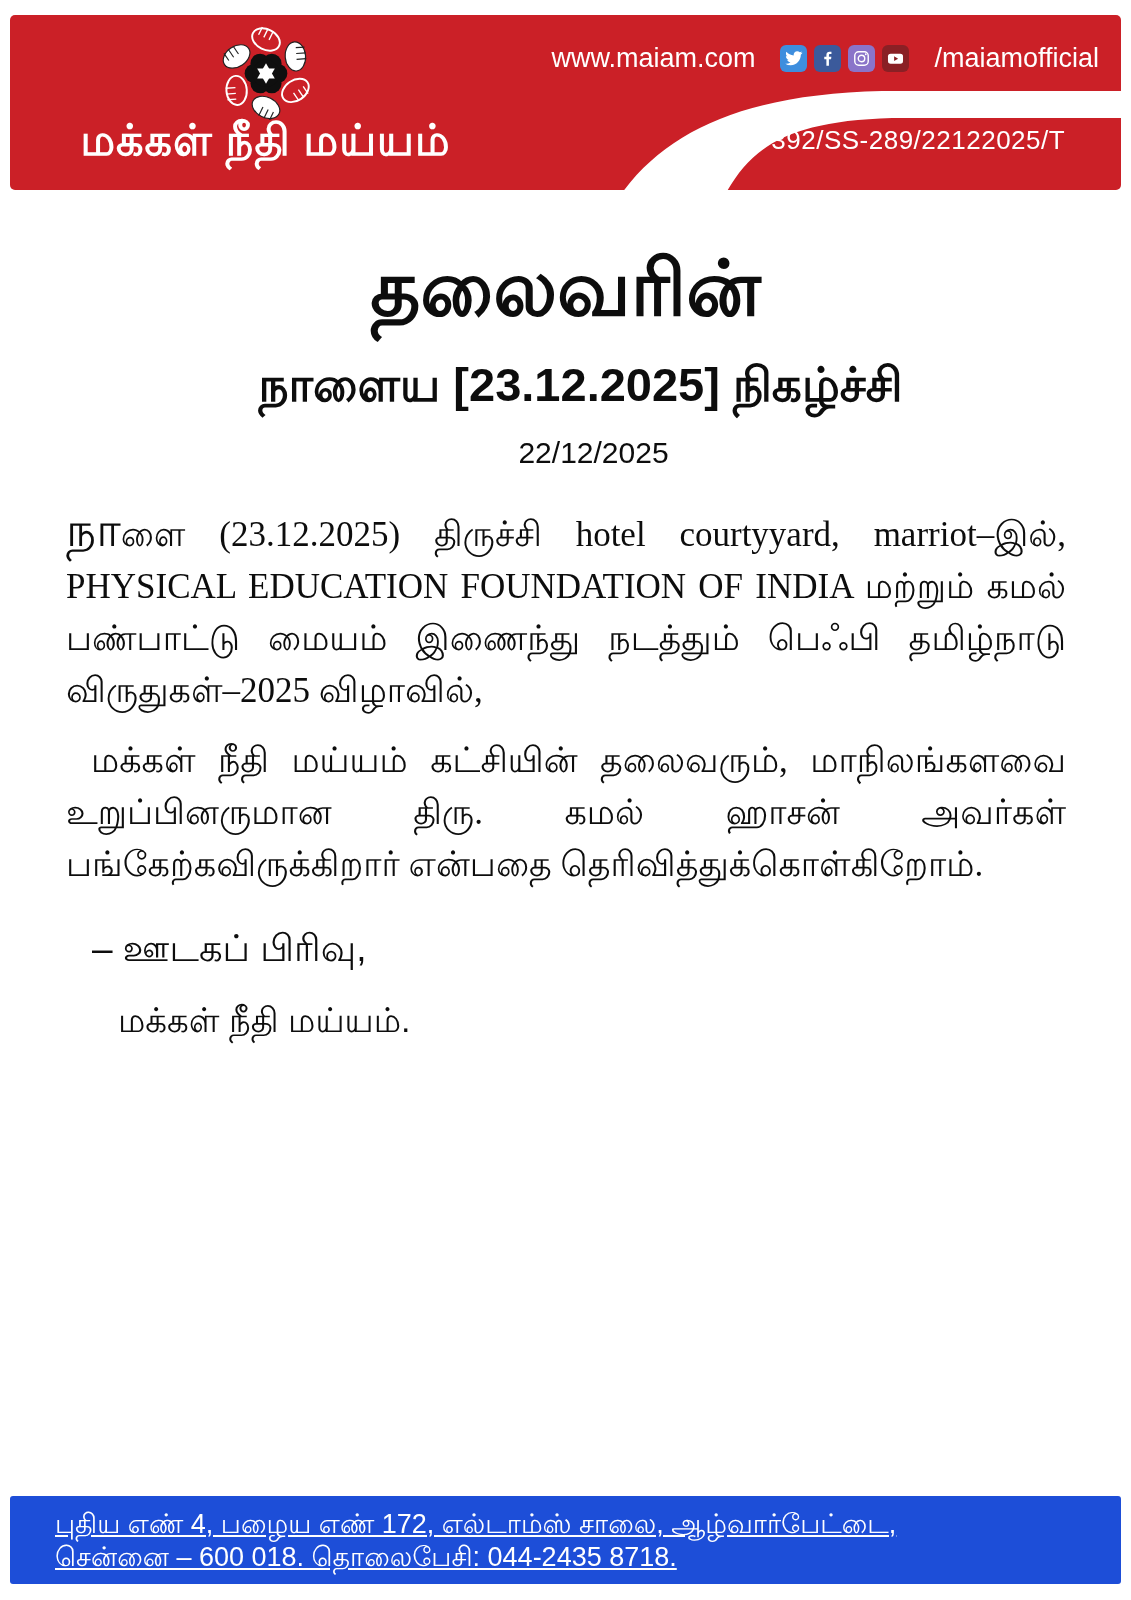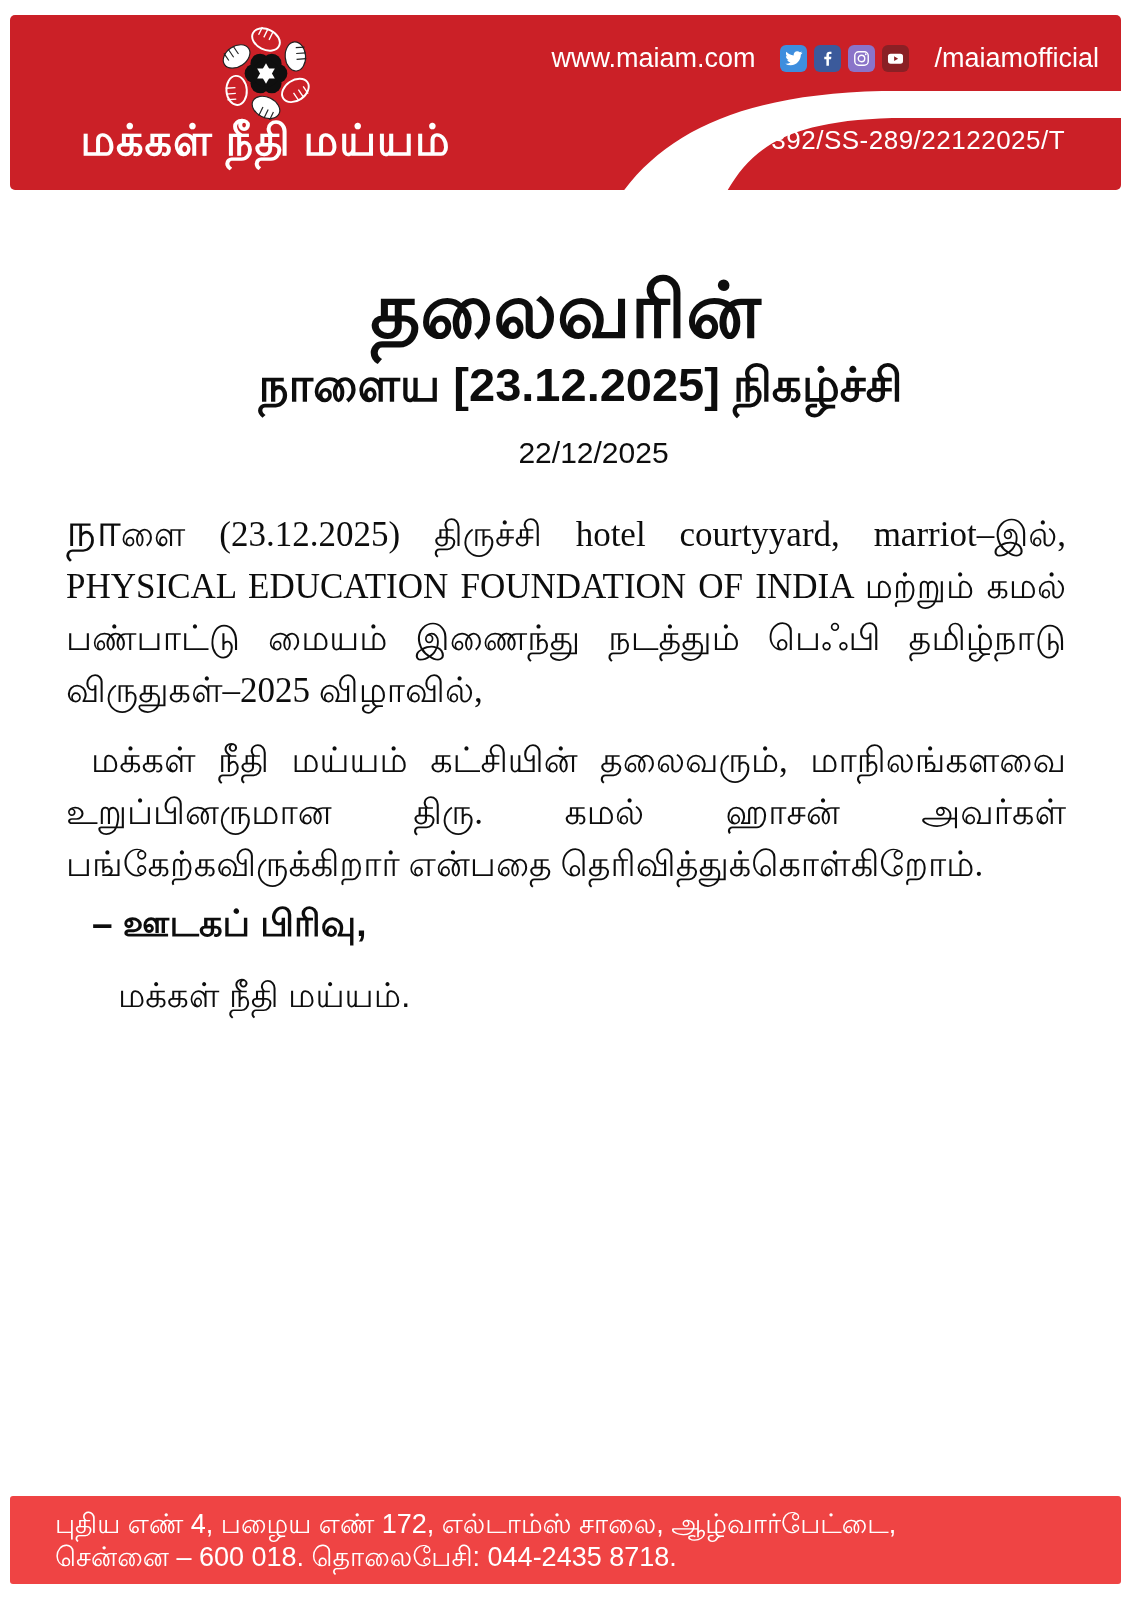--- a/index.html
+++ b/index.html
@@ -16,39 +16,39 @@
   .header-top{position:absolute;top:28px;right:22px;display:flex;align-items:center;gap:25px;
               color:#ffffff;font-size:27px;}
   .social-row{display:flex;align-items:center;gap:7px;}
   .sicon{width:27px;height:27px;border-radius:6px;display:flex;align-items:center;justify-content:center;}
   .sicon svg{display:block;}
   .tw{background:#3e8ede;} .fb{background:#3b5a9b;} .ig{background:#8a74c9;} .yt{background:#8a2025;}
   .ref-number{position:absolute;left:690px;top:110px;width:320px;text-align:left;
               color:#ffffff;font-size:26px;letter-spacing:.5px;white-space:nowrap;margin-left:25px;}
 
   
-  .doc-title{position:absolute;top:268px;left:0;width:100%;text-align:center;
+  .doc-title{position:absolute;top:246px;left:0;width:100%;text-align:center;
              font-size:77px;font-weight:800;line-height:1.1;}
   .doc-subtitle{position:absolute;top:357px;left:0;width:100%;text-align:center;
                 font-size:47px;font-weight:800;padding-left:15px;}
   .doc-date{position:absolute;top:436px;left:0;width:100%;text-align:center;font-size:30px;padding-left:28px;}
   .body-text{position:absolute;left:66px;top:504px;width:1000px;
              font-size:35px;line-height:52px;text-align:justify;font-family:Liberation Serif, serif;}
   .body-text p{margin:0;}
   .body-text p.para-2{margin-top:18px;text-indent:25px;}
   .lead-big{font-size:47px;line-height:52px;}
 
   .signature{position:absolute;left:92px;top:903px;}
-  .sig-line1{font-size:37px;font-weight:bold;}
+  .sig-line1{font-size:37px;font-weight:normal;margin-top:25px;}
   .sig-line2{font-size:34px;margin-top:26px;padding-left:26px;}
 
   
   .footer{position:absolute;left:10px;top:1496px;width:1111px;height:88px;
-          background:#ef4444;border-radius:3px;box-sizing:border-box;
-          padding:12px 20px 0 45px;color:#ffffff;font-size:27px;line-height:33px;}
+          background:#1d4ed8;border-radius:3px;box-sizing:border-box;
+          padding:12px 20px 0 45px;color:#ffffff;font-size:27px;line-height:33px;text-decoration:underline;}
 </style>
 </head>
 <body>
 
 <div class="page">
 
   <div class="header">
 
     <svg class="swoosh" viewBox="0 0 1111 175" preserveAspectRatio="none">
       <path d="M612,178 C660,112 742,79 872,76 L1111,76 L1111,103 L882,103

